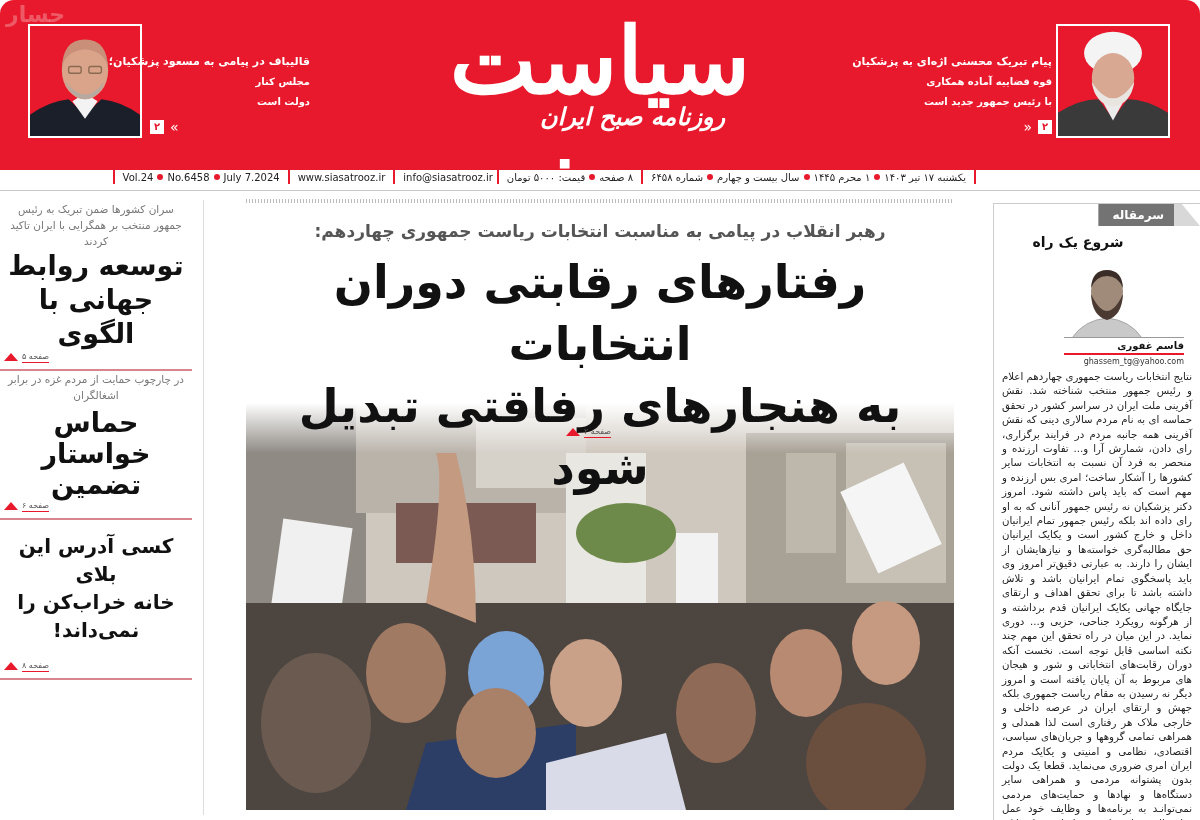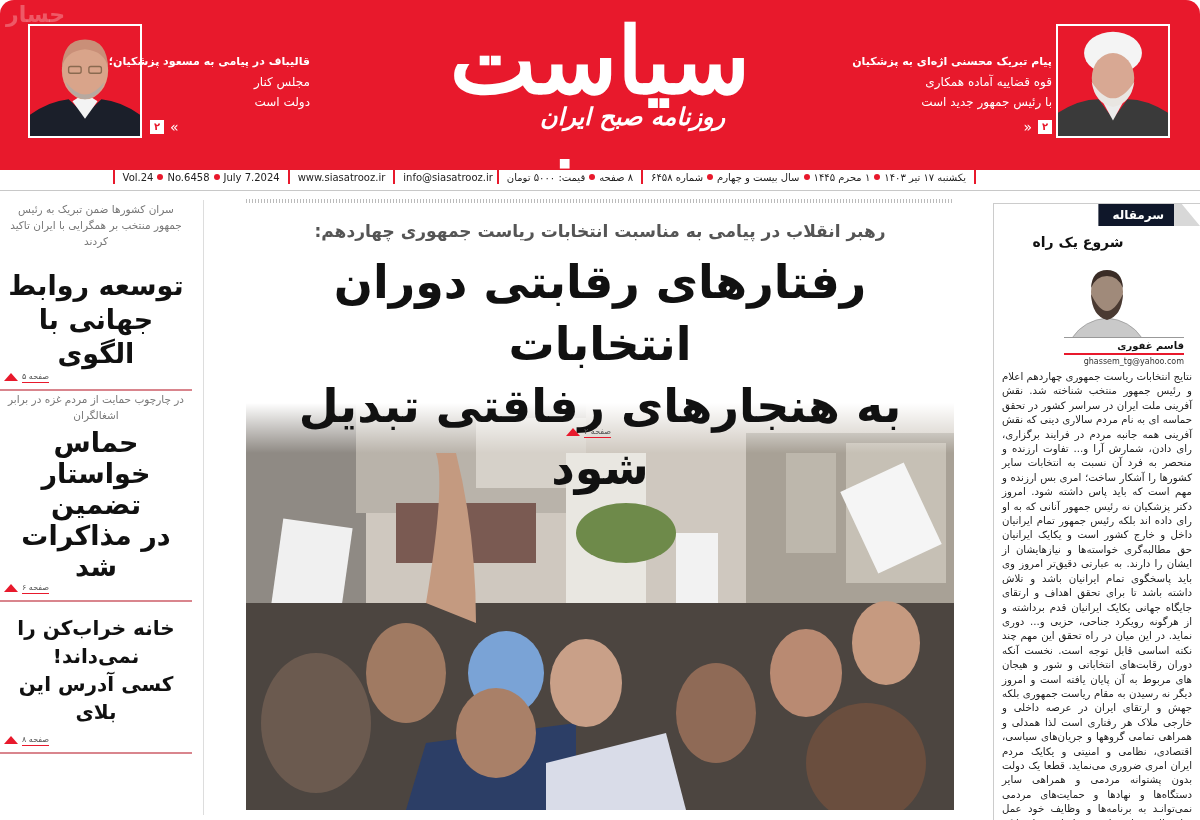--- a/index.html
+++ b/index.html
@@ -20,21 +20,21 @@
     border: 2px solid #ffffff; overflow: hidden; background: #e8192c;
   }
   .portrait.left { left: 28px; }
   .portrait.right { right: 30px; }
   .portrait svg { width: 100%; height: 100%; display: block; }
 
   .teaser { position: absolute; top: 54px; color: #fff; text-align: right; }
   .teaser.left { left: 150px; width: 160px; }
   .teaser.right { right: 148px; width: 170px; }
   .teaser .kicker { font-size: 11px; font-weight: bold; line-height: 16px; white-space: nowrap; }
-  .teaser .headline { font-size: 12px; font-weight: normal; line-height: 20px; margin-top: 2px; }
+  .teaser .headline { font-size: 10px; font-weight: bold; line-height: 20px; margin-top: 2px; }
   .teaser .pageref { margin-top: 8px; display: flex; align-items: center; gap: 6px; justify-content: flex-start; }
   .teaser.left .pageref { direction: ltr; }
   .pagebox {
     display: inline-block; width: 14px; height: 14px; background: #fff; color: #e8192c;
     font-size: 10px; font-weight: bold; text-align: center; line-height: 14px;
   }
   .chev { color: #fff; font-size: 14px; line-height: 14px; }
 
   .logo {
     position: absolute; left: 400px; top: 6px; width: 400px; height: 150px; text-align: center; color: #fff;
@@ -88,21 +88,21 @@
 
   
   .editorial {
     position: absolute; left: 993px; top: 203px; width: 207px; height: 617px;
     border-left: 1px solid #ccc; border-top: 1px solid #ccc;
   }
   .ed-tag {
     position: absolute; right: 0; top: 0; height: 22px; display: flex; direction: ltr;
   }
   .ed-tag .red {
-    background: #0f172a; color: #fff; font-size: 12px; font-weight: bold; line-height: 22px;
+    background: #737373; color: #fff; font-size: 12px; font-weight: bold; line-height: 22px;
     padding: 0 10px 0 14px; clip-path: polygon(0 0, 100% 0, 100% 100%, 0 100%);
   }
   .ed-tag .grey { width: 26px; height: 22px; background: #d8d8d8; clip-path: polygon(0 0, 30% 0, 100% 100%, 0 100%); }
   .ed-title { position: absolute; top: 30px; right: 0; width: 100%; text-align: center; font-size: 14px; font-weight: bold; padding-right: 38px; }
   .ed-photo { position: absolute; top: 60px; left: 70px; width: 86px; height: 74px; }
   .ed-photo svg { width: 100%; height: 100%; }
   .ed-author {
     position: absolute; top: 133px; left: 70px; width: 120px; text-align: right; font-size: 10px; font-weight: bold;
     border-top: 1px solid #999; border-bottom: 2px solid #e8192c; padding: 2px 0;
   }
@@ -198,51 +198,50 @@
     <span class="sep"></span>
     <span>info@siasatrooz.ir</span>
   </div>
 </div>
 <div class="hr-top"></div>
 
 <div class="leftcol">
 
   <div class="story" style="padding-top:6px;">
     <div class="kicker">سران کشورها ضمن تبریک به رئیس جمهور منتخب بر همگرایی با ایران تاکید کردند</div>
-    <div class="hl-xl" style="margin-top:20px;">
+    <div class="hl-xl" style="margin-top:0;">
       <div>توسعه روابط</div>
       <div>جهانی با الگوی</div>
     </div>
     <div class="pref">
       <span class="tri"></span>
       <span class="txt">صفحه ۵</span>
     </div>
     <div class="redrule"></div>
   </div>
 
   <div class="story" style="padding-top:0;">
     <div class="kicker">در چارچوب حمایت از مردم غزه در برابر اشغالگران</div>
     <div class="hl-xl" style="margin-top:4px; line-height:31px;">
       <div>حماس خواستار</div>
       <div>تضمین</div>
-      <div>در مذاکرات شد</div>
     </div>
     <div class="pref">
       <span class="tri"></span>
       <span class="txt">صفحه ۶</span>
     </div>
     <div class="redrule"></div>
   </div>
 
   <div class="story" style="padding-top:12px;">
     <div class="hl-lg">
+      <div>کسی آدرس این بلای</div>
       <div>خانه خراب‌کن را نمی‌داند!</div>
-      <div>کسی آدرس این بلای</div>
-    </div>
-    <div class="pref" style="margin-top:8px;">
+    </div>
+    <div class="pref" style="margin-top:16px;">
       <span class="tri"></span>
       <span class="txt">صفحه ۸</span>
     </div>
     <div class="redrule"></div>
   </div>
 
 </div>
 <div class="vline"></div>
 
 <div class="hatch"></div>

